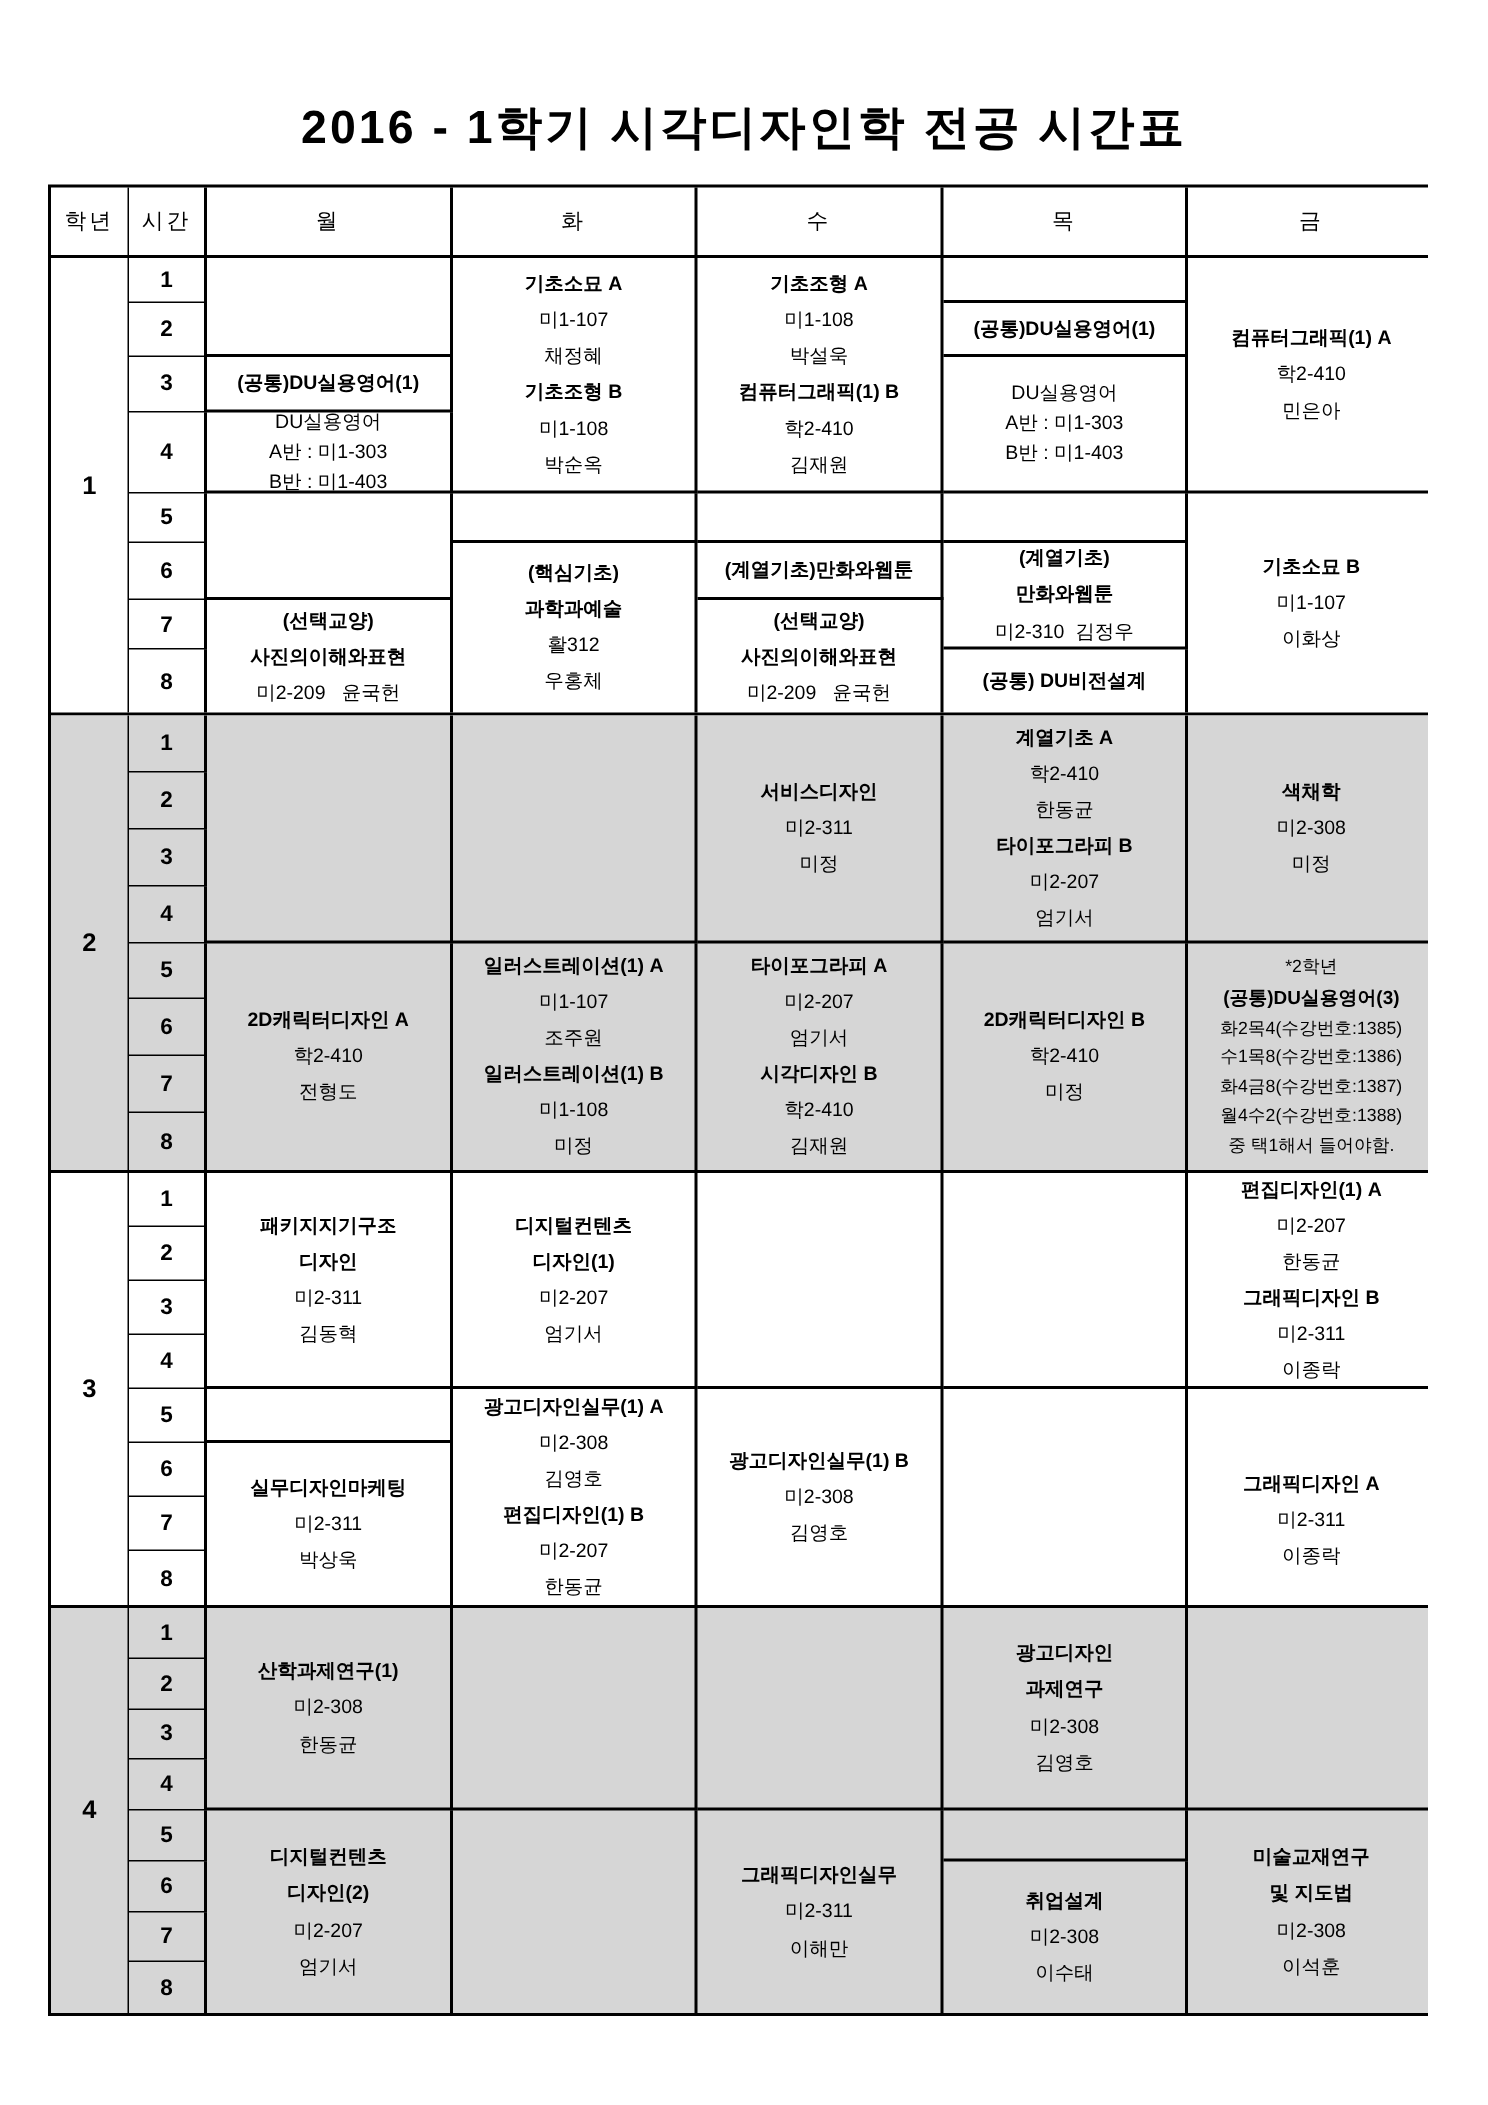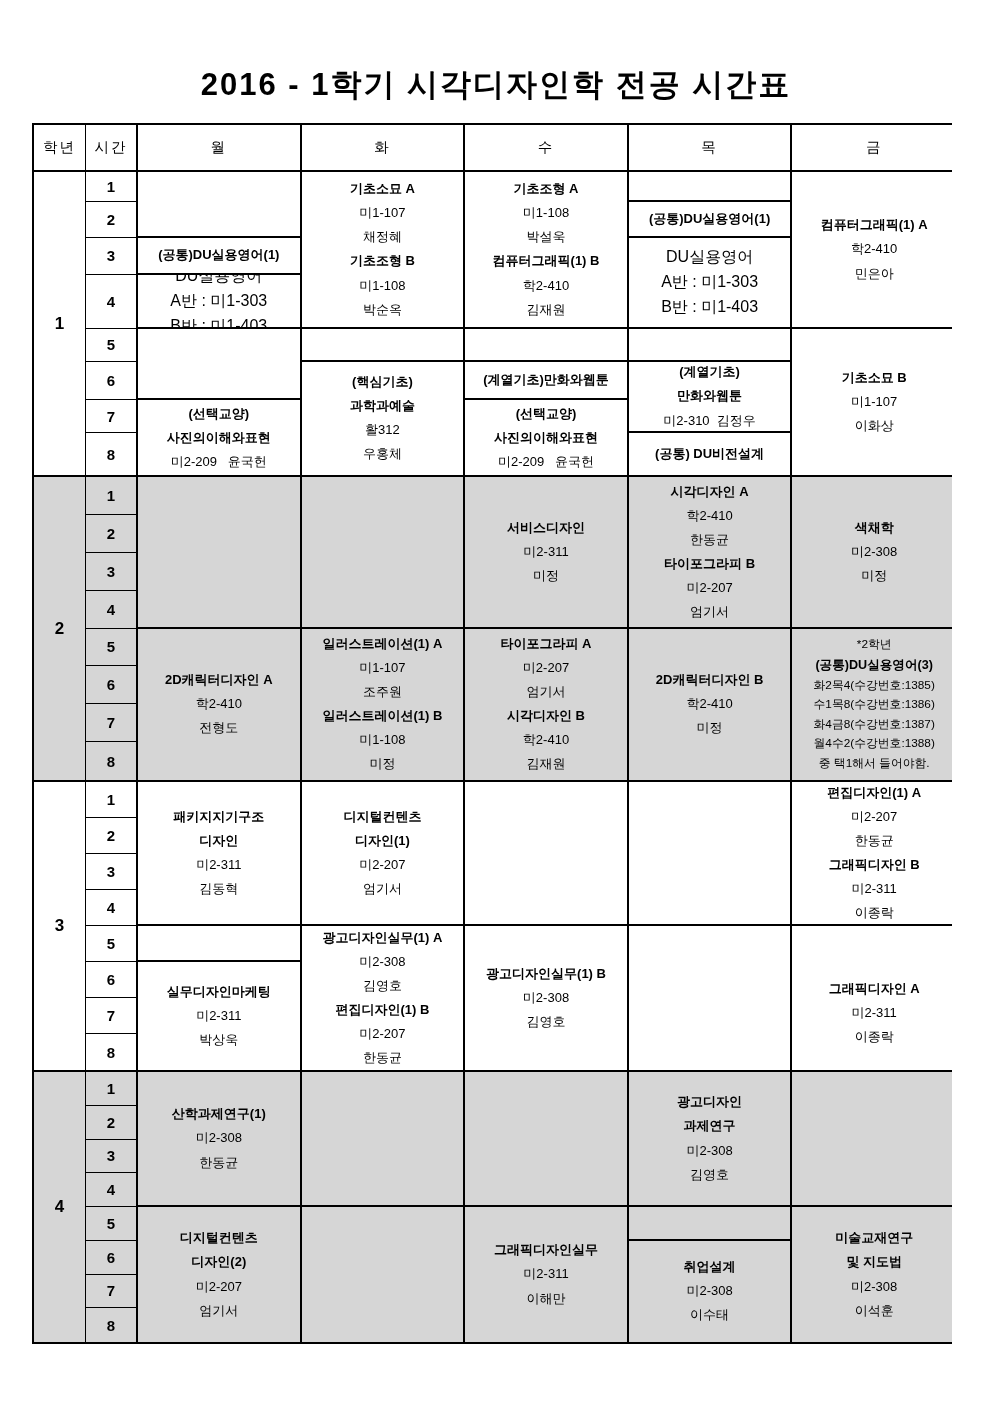--- a/index.html
+++ b/index.html
@@ -47,21 +47,21 @@
   .period-cell.row-end { border-bottom: none; }
   .cell {
     display: flex; flex-direction: column; justify-content: center; align-items: center;
     text-align: center; font-size: 13px; line-height: 1.85;
     border-right: 2px solid #000; border-bottom: 2px solid #000;
     overflow: hidden; padding: 1px 2px;
   }
   .cell.row-end { border-bottom: none; }
   .cell div { white-space: pre; }
   .cell .b { font-weight: 700; }
-  .cell.small { font-size: 16px; line-height: 1.55; }
+  .cell.small { font-size: 13px; line-height: 1.55; }
   .cell.notes { font-size: 11.8px; line-height: 1.66; }
   .cell.notes .b { font-size: 12.6px; }
 </style>
 </head>
 <body>
 
 <div class="page">
   <div class="title">2016 - 1학기 시각디자인학 전공 시간표</div>
 
   <div class="table">
@@ -193,21 +193,21 @@
         </div>
         <div class="cell row-end" style="grid-area: 5 / 5 / span 4;">
           <div class="b">타이포그라피 A</div>
           <div>미2-207</div>
           <div>엄기서</div>
           <div class="b">시각디자인 B</div>
           <div>학2-410</div>
           <div>김재원</div>
         </div>
         <div class="cell" style="grid-area: 1 / 6 / span 4;">
-          <div class="b">시각디자인 A</div>
+          <div class="b">계열기초 A</div>
           <div>학2-410</div>
           <div>한동균</div>
           <div class="b">타이포그라피 B</div>
           <div>미2-207</div>
           <div>엄기서</div>
         </div>
         <div class="cell row-end" style="grid-area: 5 / 6 / span 4;">
           <div class="b">2D캐릭터디자인 B</div>
           <div>학2-410</div>
           <div>미정</div>

